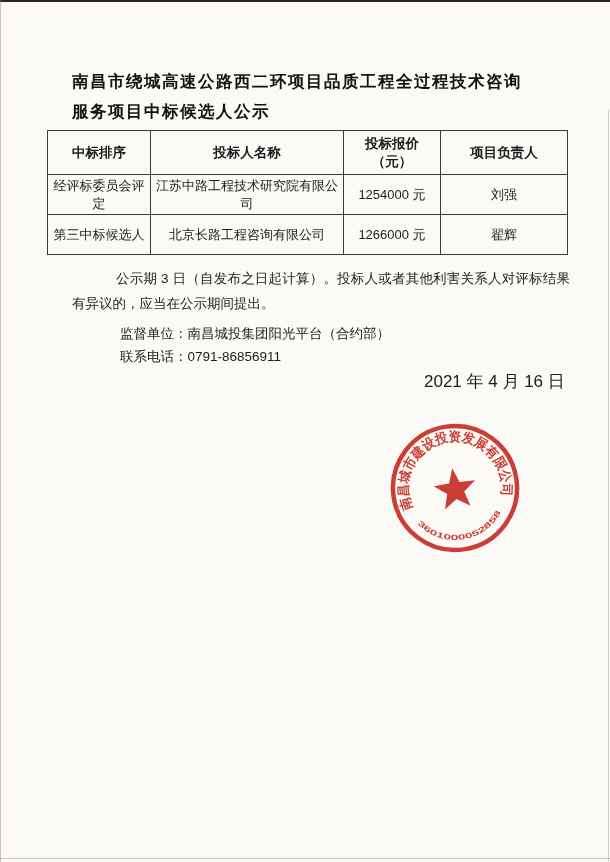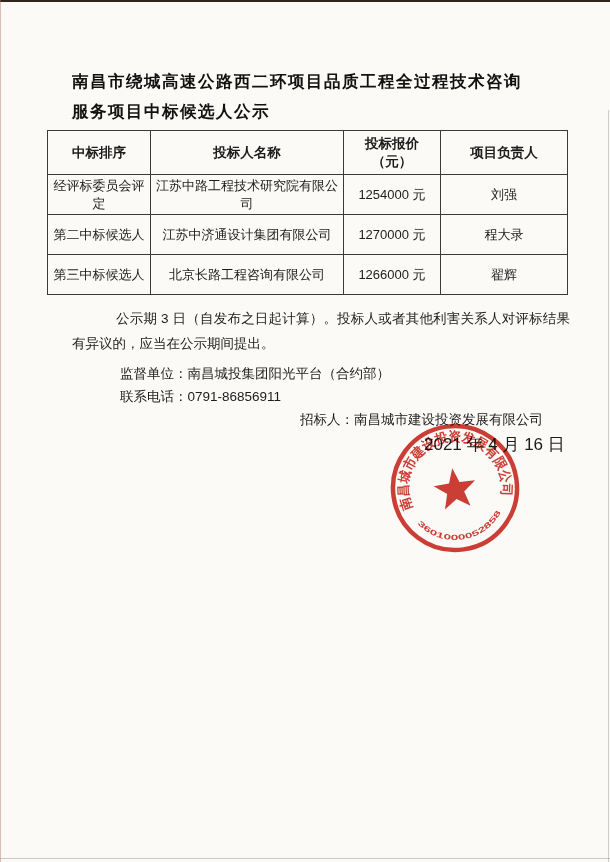--- a/index.html
+++ b/index.html
@@ -114,40 +114,33 @@
       </tr>
     </thead>
     <tbody>
       <tr>
         <td>经评标委员会评定</td>
         <td>江苏中路工程技术研究院有限公司</td>
         <td>1254000 元</td>
         <td>刘强</td>
       </tr>
       <tr>
-        <td>第二中标候选人</td>
-        <td>江苏中济通设计集团有限公司</td>
-        <td>1270000 元</td>
-        <td>程大录</td>
-      </tr>
-      <tr>
         <td>第三中标候选人</td>
         <td>北京长路工程咨询有限公司</td>
         <td>1266000 元</td>
         <td>翟辉</td>
       </tr>
     </tbody>
   </table>
 
   <p class="body-text notice">公示期 3 日（自发布之日起计算）。投标人或者其他利害关系人对评标结果有异议的，应当在公示期间提出。</p>
 
   <p class="meta-line supervisor">监督单位：南昌城投集团阳光平台（合约部）</p>
   <p class="meta-line">联系电话：0791-86856911</p>
 
-  <p class="tenderer">招标人：南昌城市建设投资发展有限公司</p>
   <p class="date-line">2021 年 4 月 16 日</p>
 
 </div>
 
 <div class="stamp">
   <svg viewBox="0 0 140 140" xmlns="http://www.w3.org/2000/svg">
     <defs>
       <path id="sealTopArc" d="M 25.8 86.1 A 47 47 0 1 1 114.2 86.1" fill="none"></path>
       <path id="sealBottomArc" d="M 25 96 A 52 52 0 0 0 115 96" fill="none"></path>
     </defs>

